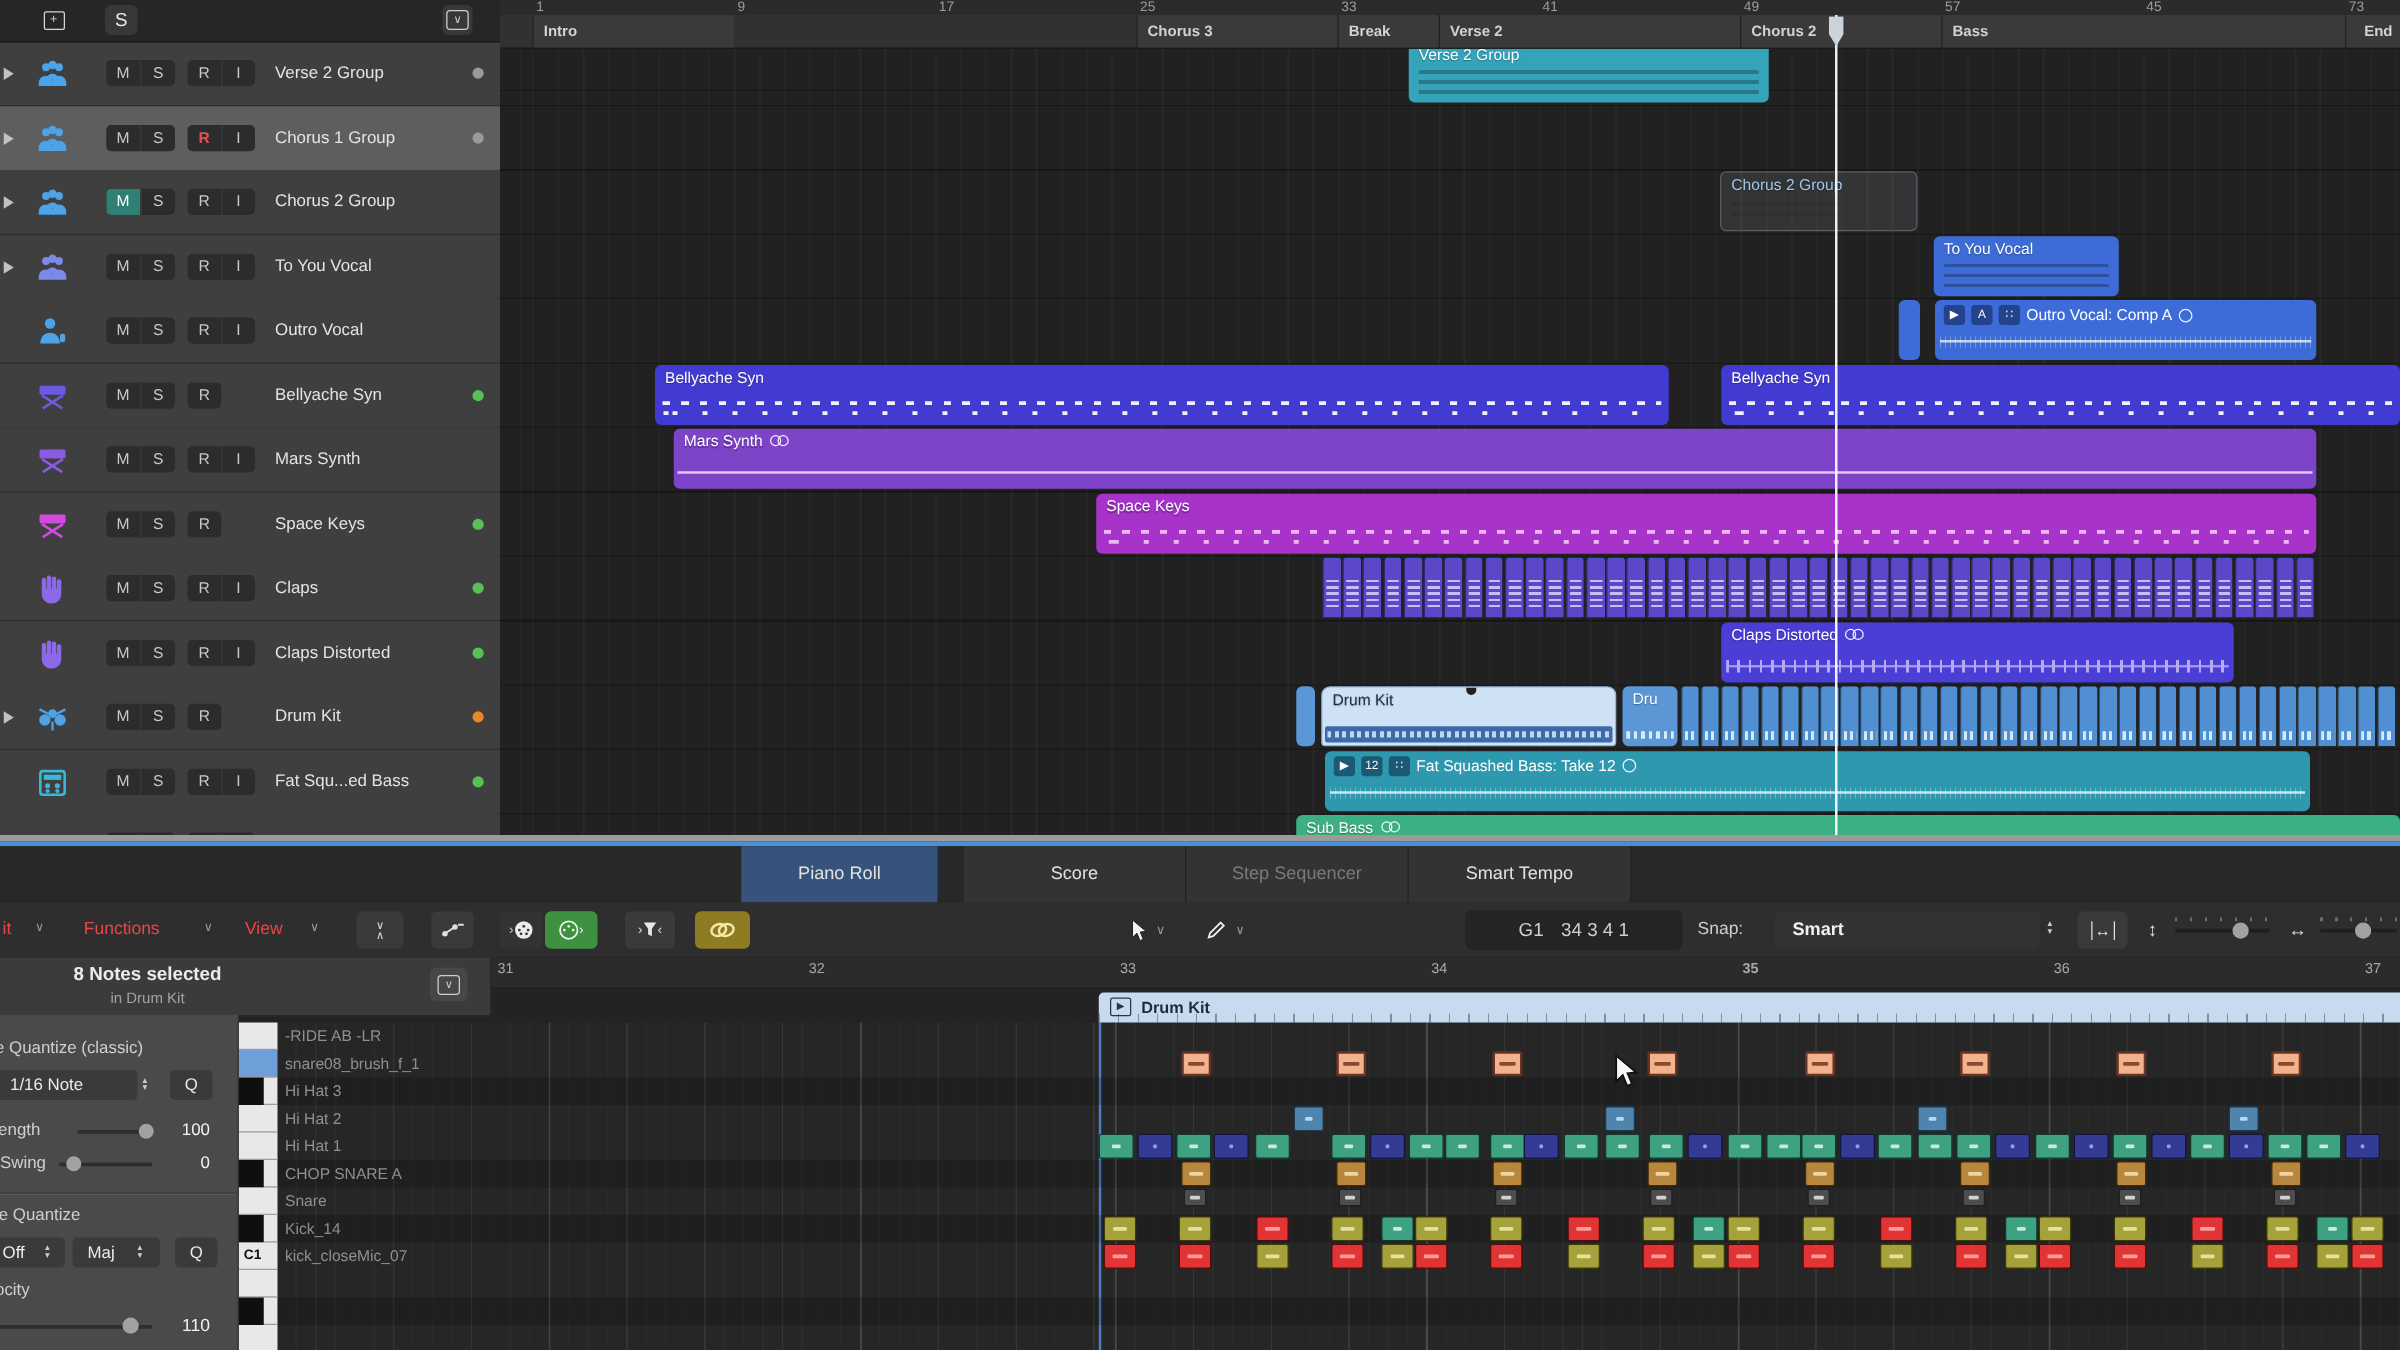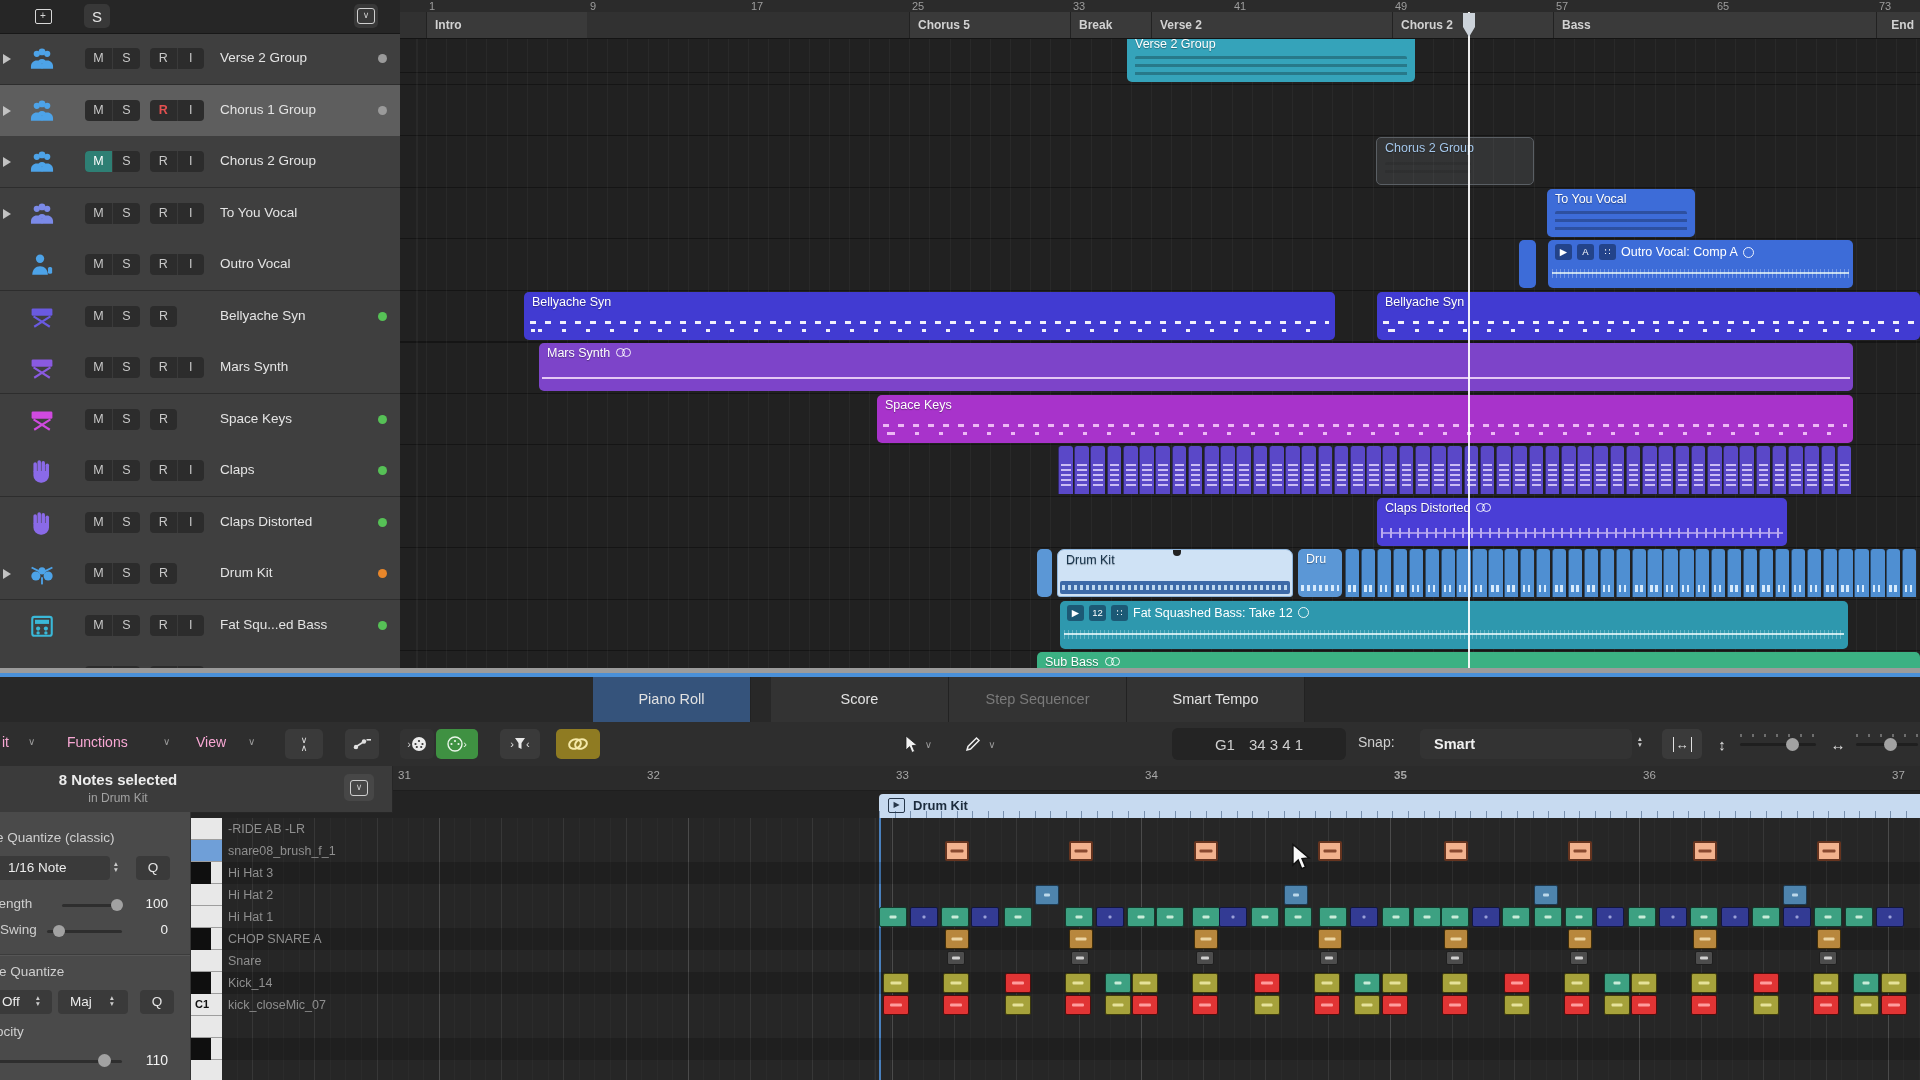--- a/index.html
+++ b/index.html
@@ -50,21 +50,21 @@
   #playhead-handle{position:absolute;top:13px;width:12px;height:24px;background:#ccd3da;z-index:7;
       clip-path:polygon(0 0,100% 0,100% 58%,50% 100%,0 58%);}
   
   #hsplit-grey{position:absolute;left:0;top:668px;width:1920px;height:5px;background:#9b9b9b;z-index:8;}
   #hsplit-blue{position:absolute;left:0;top:673px;width:1920px;height:4px;background:#4a90d8;z-index:8;}
   #tabbar{position:absolute;left:0;top:677px;width:1920px;height:45px;background:#282828;z-index:8;border-bottom:1px solid #1c1c1c;}
   .tab{position:absolute;top:0;height:45px;line-height:45px;text-align:center;font-size:14.5px;color:#e2e2e2;background:#333;border-right:1px solid #222;box-sizing:border-box;}
   .tab.selected{background:#35537b;}
   .tab.disabled{color:#7a7a7a;}
   #toolbar{position:absolute;left:0;top:722px;width:1920px;height:44px;background:#2e2e2e;border-bottom:1px solid #1d1d1d;z-index:8;}
-  .tb-menu{position:absolute;top:12px;font-size:14px;color:#f9a8d4;}
+  .tb-menu{position:absolute;top:12px;font-size:14px;color:#ef4444;}
   .tb-chev{position:absolute;top:14px;font-size:10px;color:#9a9a9a;}
   .tb-btn{position:absolute;top:7px;height:30px;background:#3a3a3a;border-radius:5px;display:flex;align-items:center;justify-content:center;color:#e0e0e0;}
   .tb-plain{position:absolute;top:7px;height:30px;display:flex;align-items:center;justify-content:center;color:#e0e0e0;}
   #tb-posbox{position:absolute;left:1172px;top:6px;width:174px;height:32px;background:#242424;border-radius:6px;color:#cfcfcf;font-size:15px;display:flex;align-items:center;justify-content:center;gap:14px;}
   #tb-snapbox{position:absolute;left:1420px;top:7px;width:212px;height:30px;background:#333;border-radius:5px;color:#f0f0f0;font-size:14.5px;font-weight:bold;line-height:30px;padding-left:14px;box-sizing:border-box;}
   .stepper{display:inline-flex;flex-direction:column;align-items:center;font-size:7.5px;line-height:6px;color:#ccc;}
   .slider-track{position:absolute;height:3px;background:#1f1f1f;border-radius:2px;}
   .slider-thumb{position:absolute;width:13px;height:13px;background:#a2a2a2;border-radius:50% 50% 50% 50%;}
   .tick-dots{position:absolute;height:3px;background:repeating-linear-gradient(90deg, rgba(255,255,255,.3) 0 2px, transparent 2px 12px);}
   
@@ -392,26 +392,26 @@
 
   <div id="ruler-top">
       <div class="rt-num" style="left: 29px;">1</div>
       <div class="rt-num" style="left: 190px;">9</div>
       <div class="rt-num" style="left: 351px;">17</div>
       <div class="rt-num" style="left: 512px;">25</div>
       <div class="rt-num" style="left: 673px;">33</div>
       <div class="rt-num" style="left: 834px;">41</div>
       <div class="rt-num" style="left: 995px;">49</div>
       <div class="rt-num" style="left: 1156px;">57</div>
-      <div class="rt-num" style="left: 1317px;">65</div>
+      <div class="rt-num" style="left: 1317px;">45</div>
       <div class="rt-num" style="left: 1479px;">73</div>
     </div>
   <div id="marker-bar">
       <div class="marker" style="left: 26px; width: 161px;">Intro</div>
-      <div class="marker" style="left: 509px; width: 161px;">Chorus 5</div>
+      <div class="marker" style="left: 509px; width: 161px;">Chorus 3</div>
       <div class="marker" style="left: 670px; width: 81px;">Break</div>
       <div class="marker" style="left: 751px; width: 241px;">Verse 2</div>
       <div class="marker" style="left: 992px; width: 161px;">Chorus 2</div>
       <div class="marker" style="left: 1153px; width: 323px;">Bass</div>
       <div class="marker right" style="left: 1476px; width: 44px;">End</div>
     </div>
   <div id="arrange">
       <div class="region" style="left: 727px; top: -4px; width: 288px; height: 48px; background: linear-gradient(rgb(53, 163, 186) 0%, rgb(53, 163, 186) 100%);">
         <div class="rg-label">Verse 2 Group</div>
         <div class="stripes"></div>

